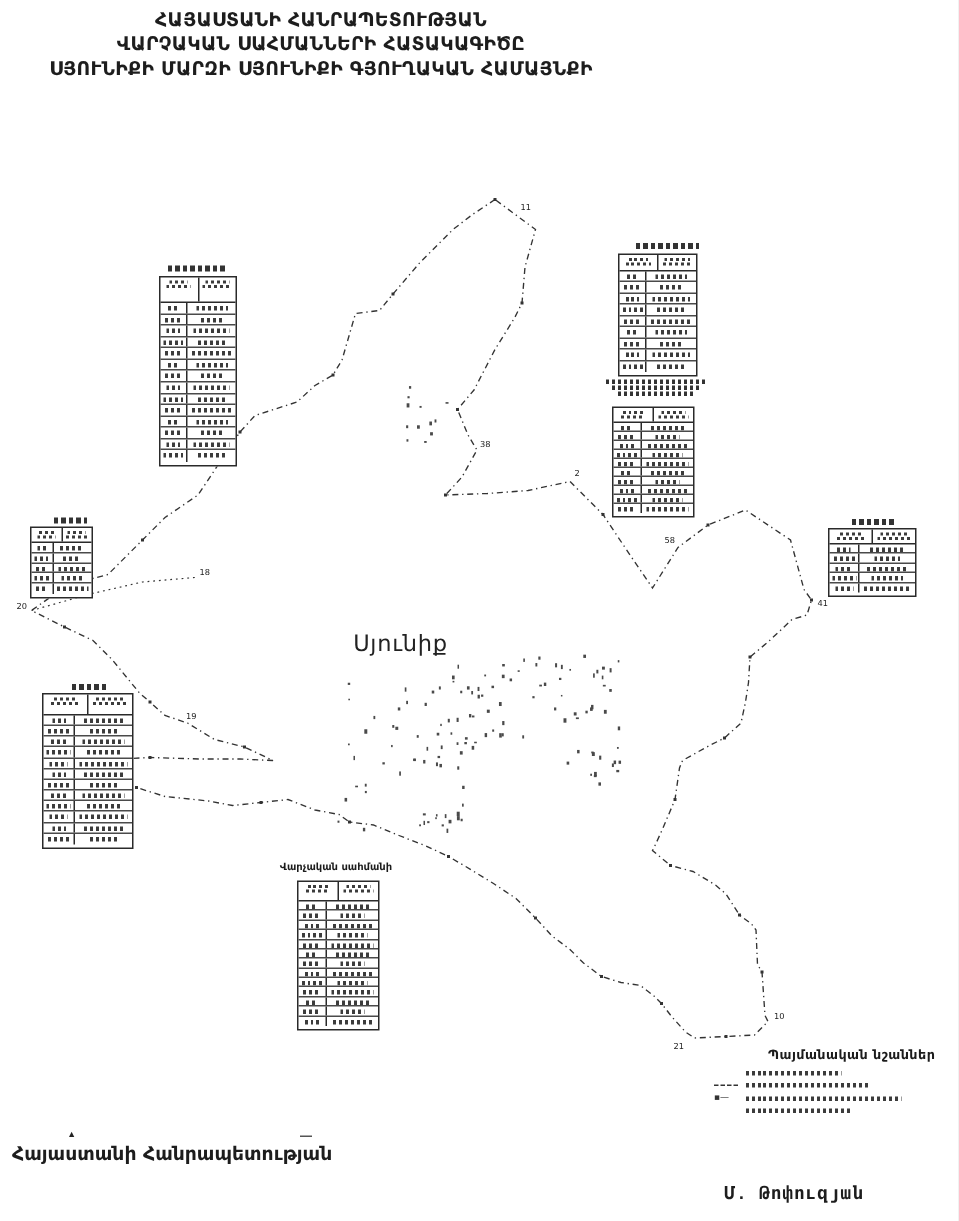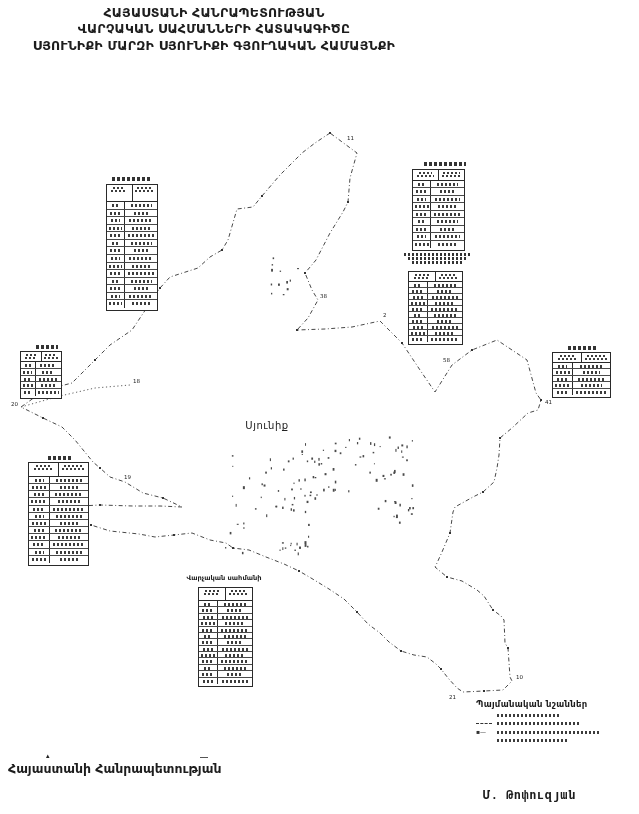--- a/index.html
+++ b/index.html
@@ -14,21 +14,21 @@
     font-weight:bold;font-size:12.5px;line-height:1.3;letter-spacing:.2px;
   }
   .annex-block{
     position:absolute;right:2px;top:4px;width:254px;text-align:center;
     font-weight:bold;font-size:10.5px;line-height:1.32;
   }
   
   svg.map{position:absolute;left:0;top:0;}
   .region-label{
     position:absolute;left:232px;top:420px;width:70px;text-align:center;
-    font-size:10px;color:#222;letter-spacing:.5px;
+    font-size:15px;color:#222;letter-spacing:.5px;
   }
   
   .mini-table{position:absolute;border:1px solid #2a2a2a;background:#fff;box-sizing:border-box;}
   .mini-table .hdr{
     border-bottom:1px solid #2a2a2a;display:flex;box-sizing:border-box;
   }
   .mini-table .hdr .cell,.mini-table .row .cell{
     flex:1;box-sizing:border-box;padding:1px;overflow:hidden;
   }
   .mini-table .cell + .cell{border-left:1px solid #2a2a2a;}
@@ -47,21 +47,21 @@
   .capn3 i{
     display:block;height:3px;margin:1px auto;
     background:repeating-linear-gradient(90deg,#333 0 2px,transparent 2px 4px);
   }
   .t7-caption{
     position:absolute;left:178px;top:574px;width:92px;text-align:center;
     font-size:7px;font-weight:bold;color:#1c1c1c;transform:scale(.95);
   }
   
   .legend{position:absolute;left:476px;top:699px;width:156px;}
-  .legend .ltitle{font-size:8.5px;font-weight:bold;color:#1c1c1c;letter-spacing:.3px;}
+  .legend .ltitle{font-size:8.5px;font-weight:bold;color:#1c1c1c;letter-spacing:.3px;margin-left:36px;}
   .legend .lrow{display:flex;align-items:center;margin-top:5px;}
   .legend .sym{width:16px;margin-right:5px;flex:none;}
   .legend .dashdot{border-top:1px dashed #333;height:0;}
   .legend .tick{font-size:6px;color:#333;line-height:4px;}
   .legend .lnoise{height:3px;background:repeating-linear-gradient(90deg,#3c3c3c 0 2px,transparent 2px 4px);}
   
   .stamp-mark{position:absolute;left:46px;top:752px;font-size:7px;color:#222;}
   .stamp-dash{position:absolute;left:200px;top:757px;width:8px;border-top:1px solid #555;}
   .footer-left{
     position:absolute;left:8px;top:761px;font-weight:bold;font-size:12.5px;line-height:1.28;

